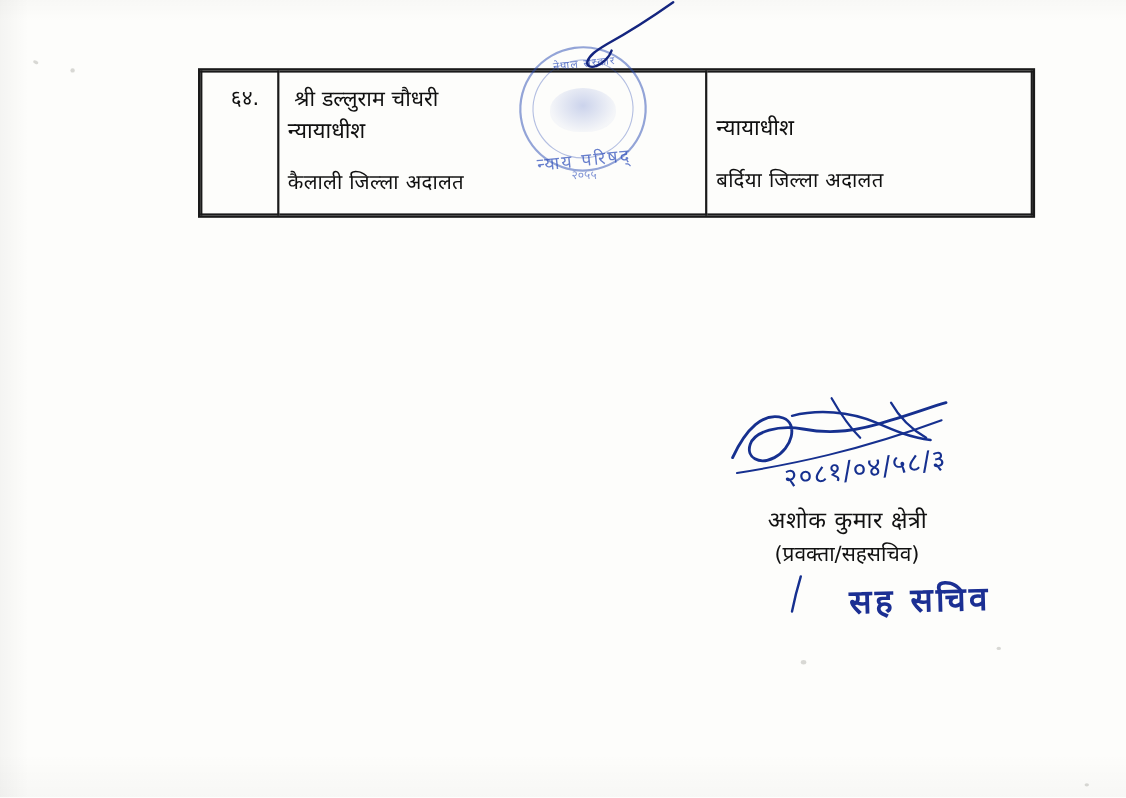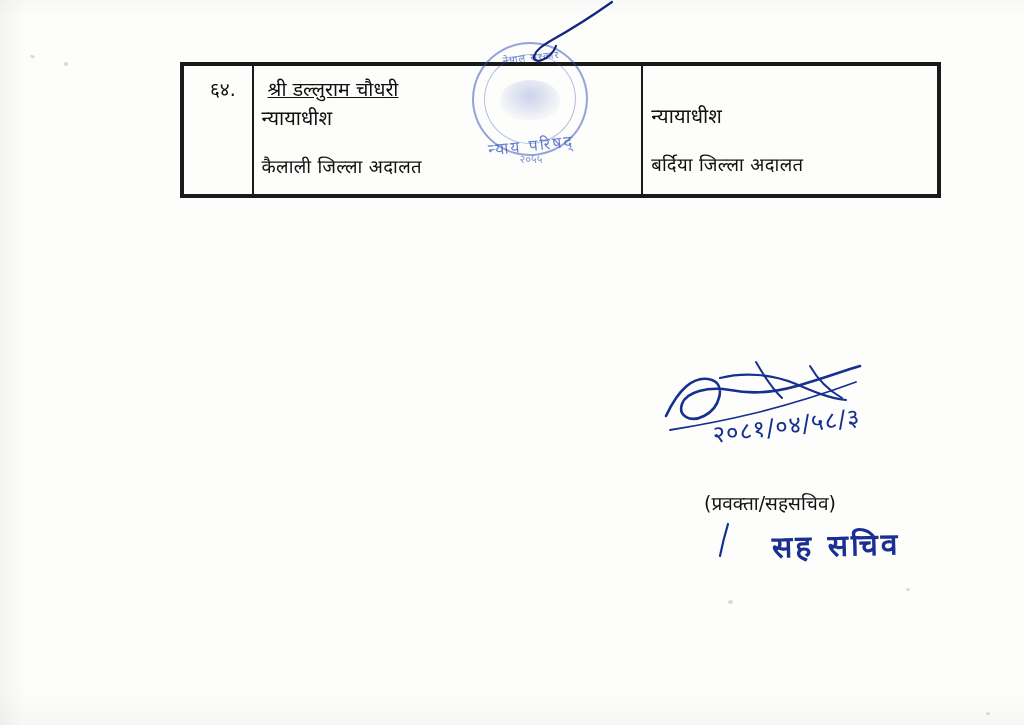--- a/index.html
+++ b/index.html
@@ -65,21 +65,21 @@
     line-height: 1.42;
     white-space: nowrap;
   }
   .sn {
     font-family: "DejaVu Sans", sans-serif;
     font-size: 19px;
     color: #101010;
     text-align: center;
     padding-left: 10px;
   }
-  .name { font-size: 19.5px; padding-left: 6px; text-decoration: underline; }
+  .name { font-size: 19.5px; padding-left: 6px; }
   .post { font-size: 20px; }
   .court { font-size: 18.5px; letter-spacing: .3px; margin-top: 22px; }
 
   .cell-from { padding-left: 12px; }
   .cell-to   { padding-left: 14px; }
   .cell-to .post { padding-top: 26px; }
   .row2 .cell-to .post { padding-top: 44px; }
   .row2 .cell-from .name { padding-top: 2px; }
   .row2 td { height: 118px; }
   .row1 td { height: 92px; }
@@ -262,20 +262,21 @@
 
   <svg class="sig-scribble" viewBox="0 0 250 90">
     <path d="M6 56 C 18 30, 34 14, 52 20 C 66 25, 60 48, 44 56 C 30 63, 18 56, 22 44 C 26 32, 48 26, 70 30 C 96 35, 120 32, 150 22 C 170 16, 186 10, 200 6" fill="none" stroke="#16308f" stroke-width="2.6" stroke-linecap="round"></path>
     <path d="M60 18 C 84 12, 112 14, 136 24 C 152 31, 168 38, 186 40" fill="none" stroke="#16308f" stroke-width="2.2" stroke-linecap="round"></path>
     <path d="M96 2 C 104 16, 112 28, 122 38" fill="none" stroke="#16308f" stroke-width="2" stroke-linecap="round"></path>
     <path d="M150 6 C 158 20, 168 30, 182 38" fill="none" stroke="#16308f" stroke-width="2" stroke-linecap="round"></path>
     <path d="M10 70 C 60 62, 120 50, 196 22" fill="none" stroke="#16308f" stroke-width="1.8" stroke-linecap="round"></path>
   </svg>
 
   <div class="sig-date">२०८१/०४/५८/३</div>
+  <div class="sig-name">अशोक कुमार क्षेत्री</div>
   <div class="sig-title">(प्रवक्ता/सहसचिव)</div>
 
   <svg class="sig-tick" viewBox="0 0 14 36">
     <path d="M10 2 C 7 12, 4 24, 2 34" fill="none" stroke="#16308f" stroke-width="2.2" stroke-linecap="round"></path>
   </svg>
 
   <div class="sig-stamp-blue">सह सचिव</div>
 
 </div>
 

